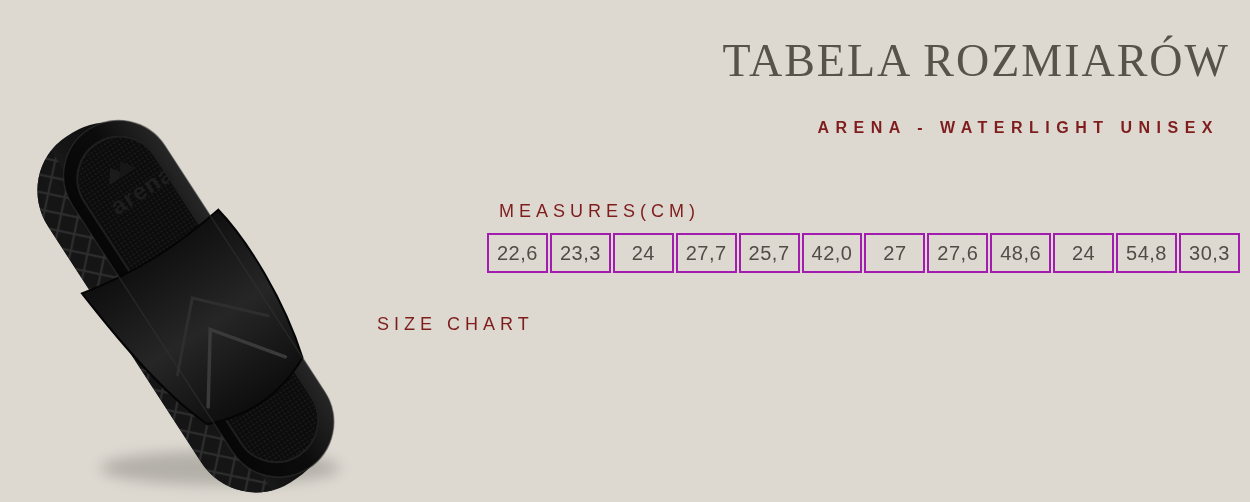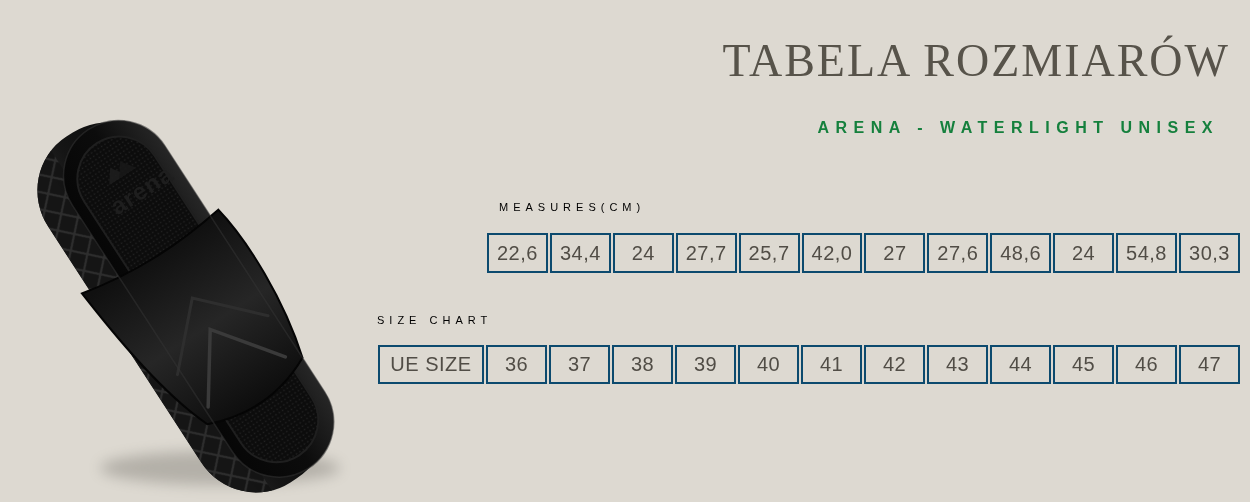--- a/index.html
+++ b/index.html
@@ -11,37 +11,37 @@
   
   .title{
     position:absolute; top:34px; right:20px;
     font-family:"Liberation Serif", serif;
     font-size:46px; font-weight:400; letter-spacing:2px;
     color:#57534a; white-space:nowrap;
   }
   .subtitle{
     position:absolute; top:119px; right:31px;
     font-size:16px; font-weight:700; letter-spacing:6.5px;
-    color:#15803d; white-space:nowrap;
+    color:#7f1d1d; white-space:nowrap;
   }
   
   .section-label{
     position:absolute;
-    font-size:11px; font-weight:500; letter-spacing:5px;
-    color:#000000; white-space:nowrap;
+    font-size:18px; font-weight:500; letter-spacing:5px;
+    color:#7f1d1d; white-space:nowrap;
   }
   .measures-label{ left:499px; top:201px; }
   .sizechart-label{ left:377px; top:314px;text-align:center; }
   
   table.sheet{
     position:absolute; border-collapse:separate; border-spacing:2px;
     table-layout:fixed;
   }
   table.sheet td{
-    border:2px solid #0c4a6e; text-align:center; vertical-align:middle;
+    border:2px solid #a21caf; text-align:center; vertical-align:middle;
     font-size:20px; color:#514d46; padding:0; overflow:hidden;
     letter-spacing:0.5px;
   }
   .measures-table{ left:485px; top:231px; width:757px; }
   .measures-table td{ height:36px; }
   .size-table{ left:376px; top:343px; width:866px; }
   .size-table td{ height:35px; }
 </style>
 </head>
 <body>
@@ -116,21 +116,21 @@
 
   <div class="title">TABELA ROZMIARÓW</div>
   <div class="subtitle">ARENA - WATERLIGHT UNISEX</div>
 
   <div class="section-label measures-label">MEASURES(CM)</div>
 
   <table class="sheet measures-table">
     <tbody>
       <tr>
         <td>22,6</td>
-        <td>34,4</td>
+        <td>23,3</td>
         <td>24</td>
         <td>27,7</td>
         <td>25,7</td>
         <td>42,0</td>
         <td>27</td>
         <td>27,6</td>
         <td>48,6</td>
         <td>24</td>
         <td>54,8</td>
         <td>30,3</td>
@@ -150,31 +150,16 @@
         <col>
         <col>
         <col>
         <col>
         <col>
         <col>
         <col>
         <col>
     </colgroup>
     <tbody>
-      <tr>
-        <td>UE SIZE</td>
-        <td>36</td>
-        <td>37</td>
-        <td>38</td>
-        <td>39</td>
-        <td>40</td>
-        <td>41</td>
-        <td>42</td>
-        <td>43</td>
-        <td>44</td>
-        <td>45</td>
-        <td>46</td>
-        <td>47</td>
-      </tr>
     </tbody>
   </table>
 
 </div>
 
 </body></html>

